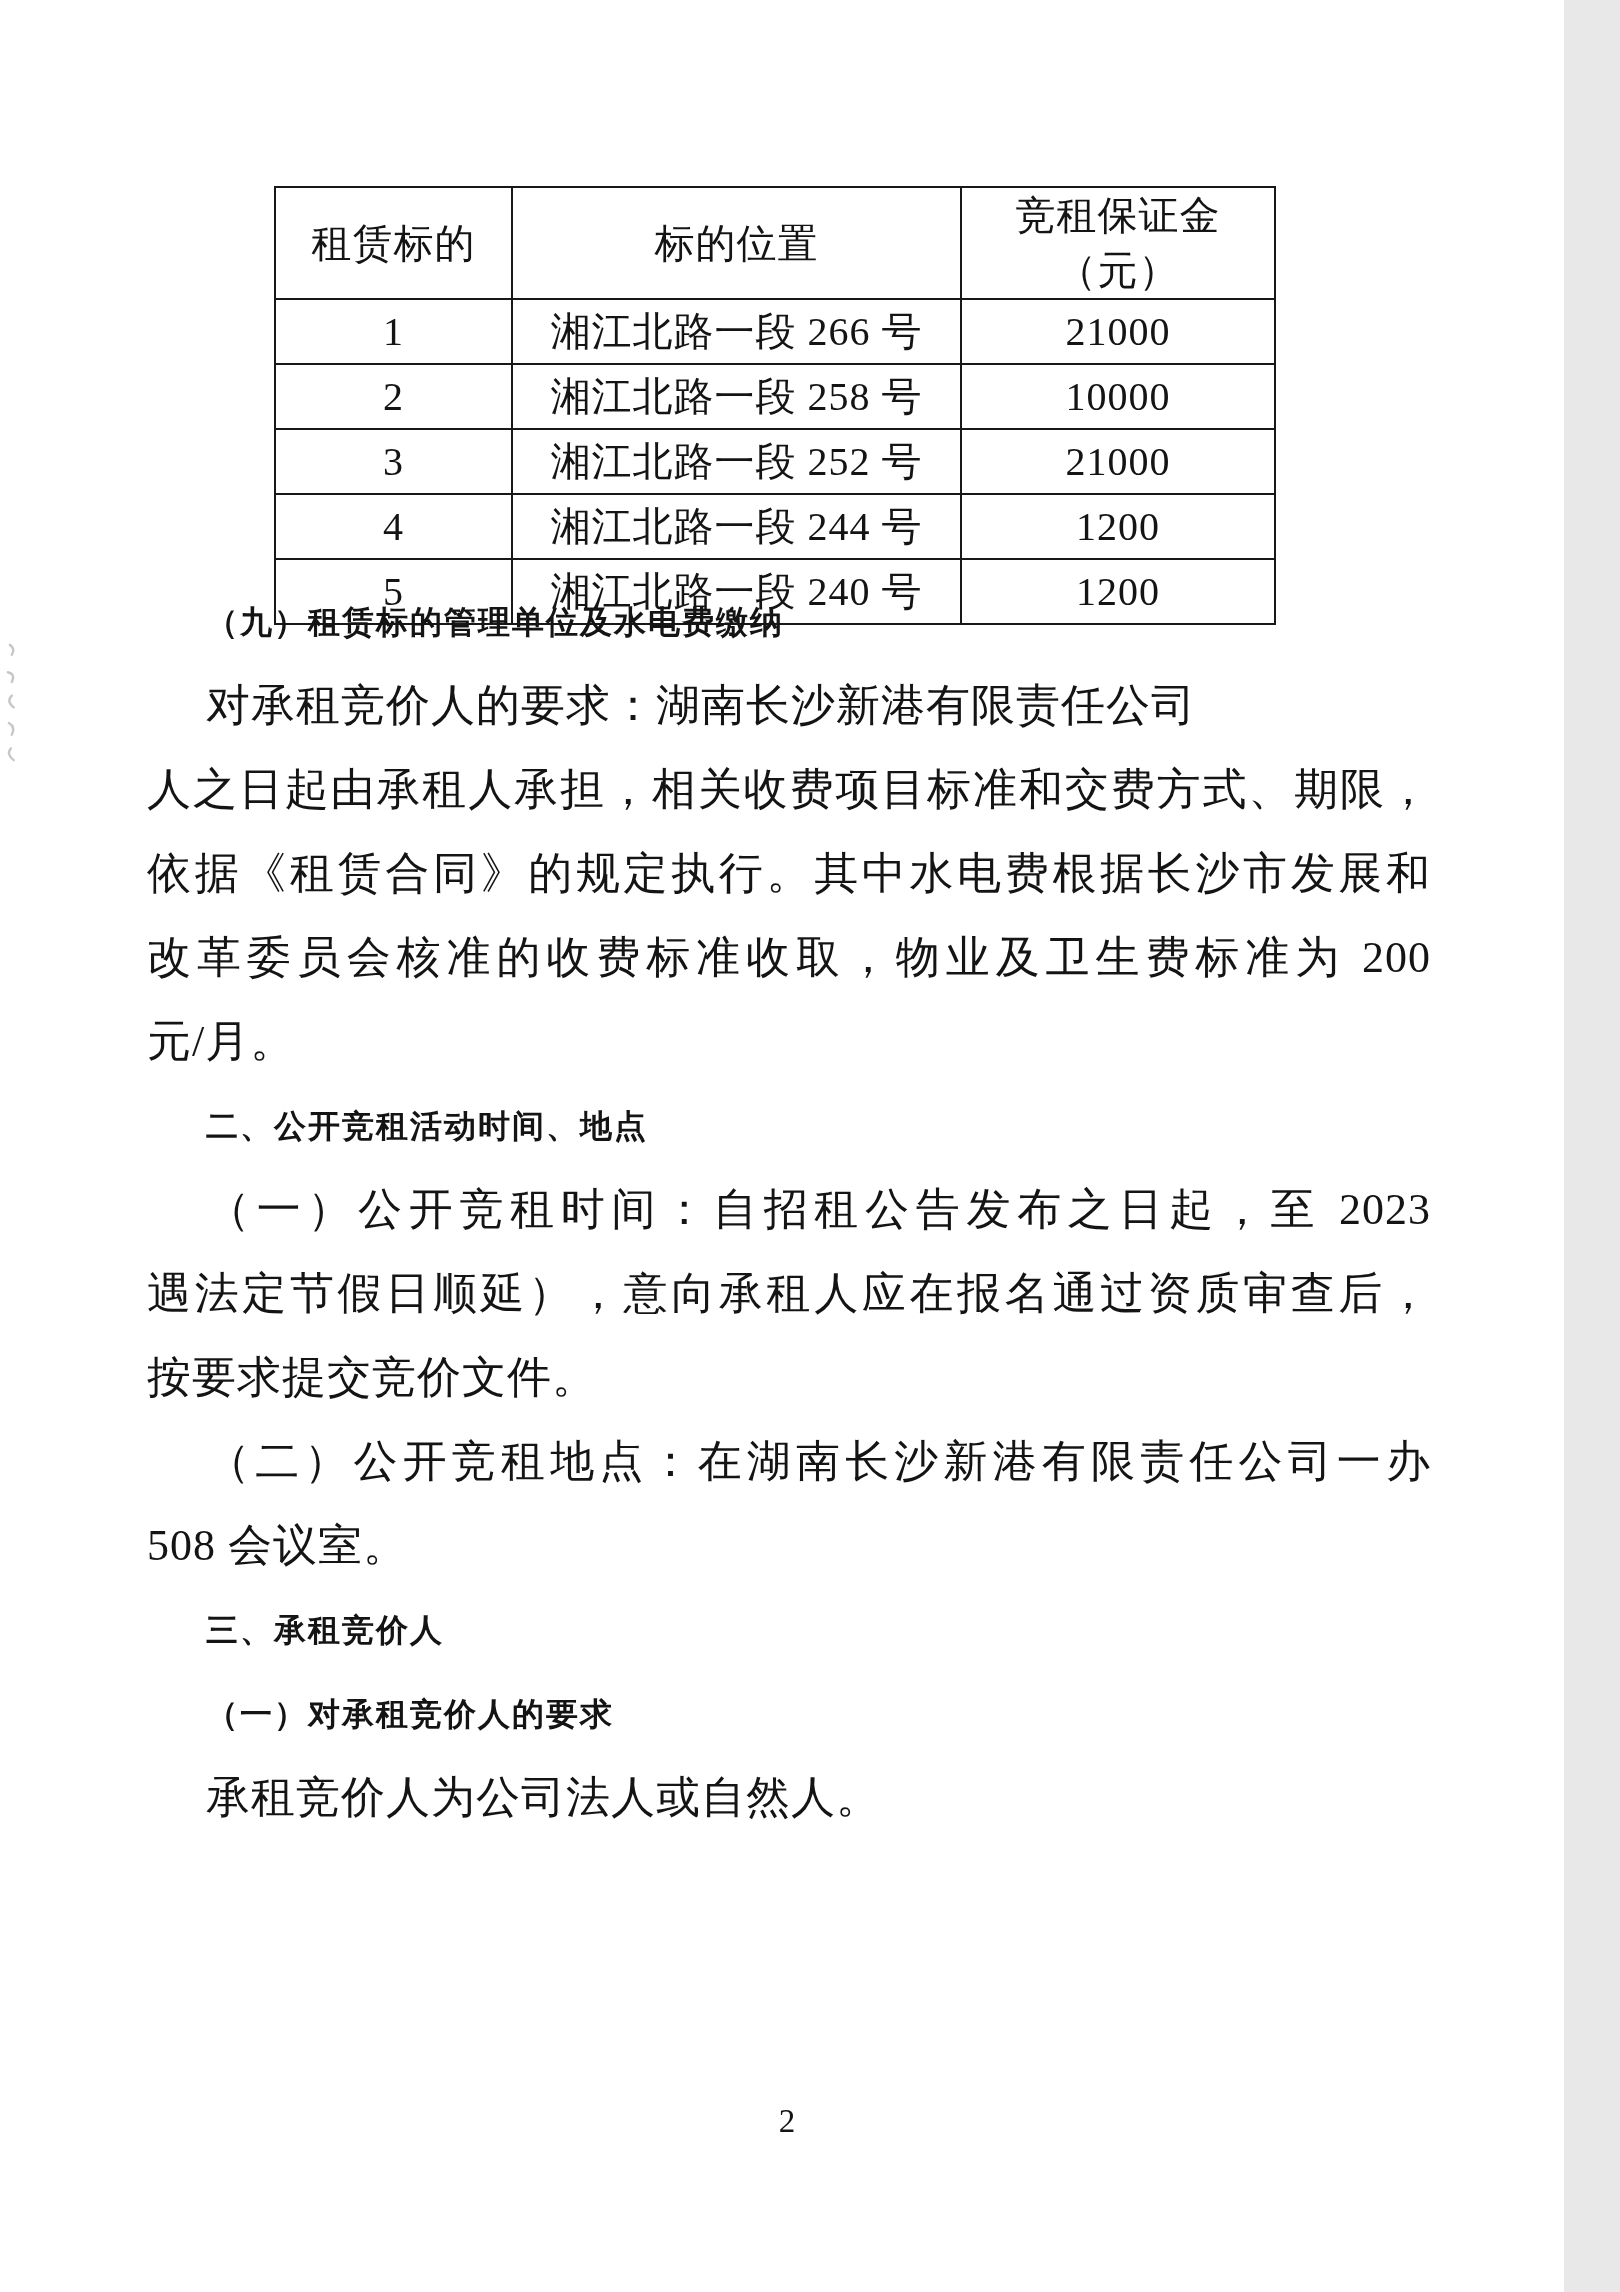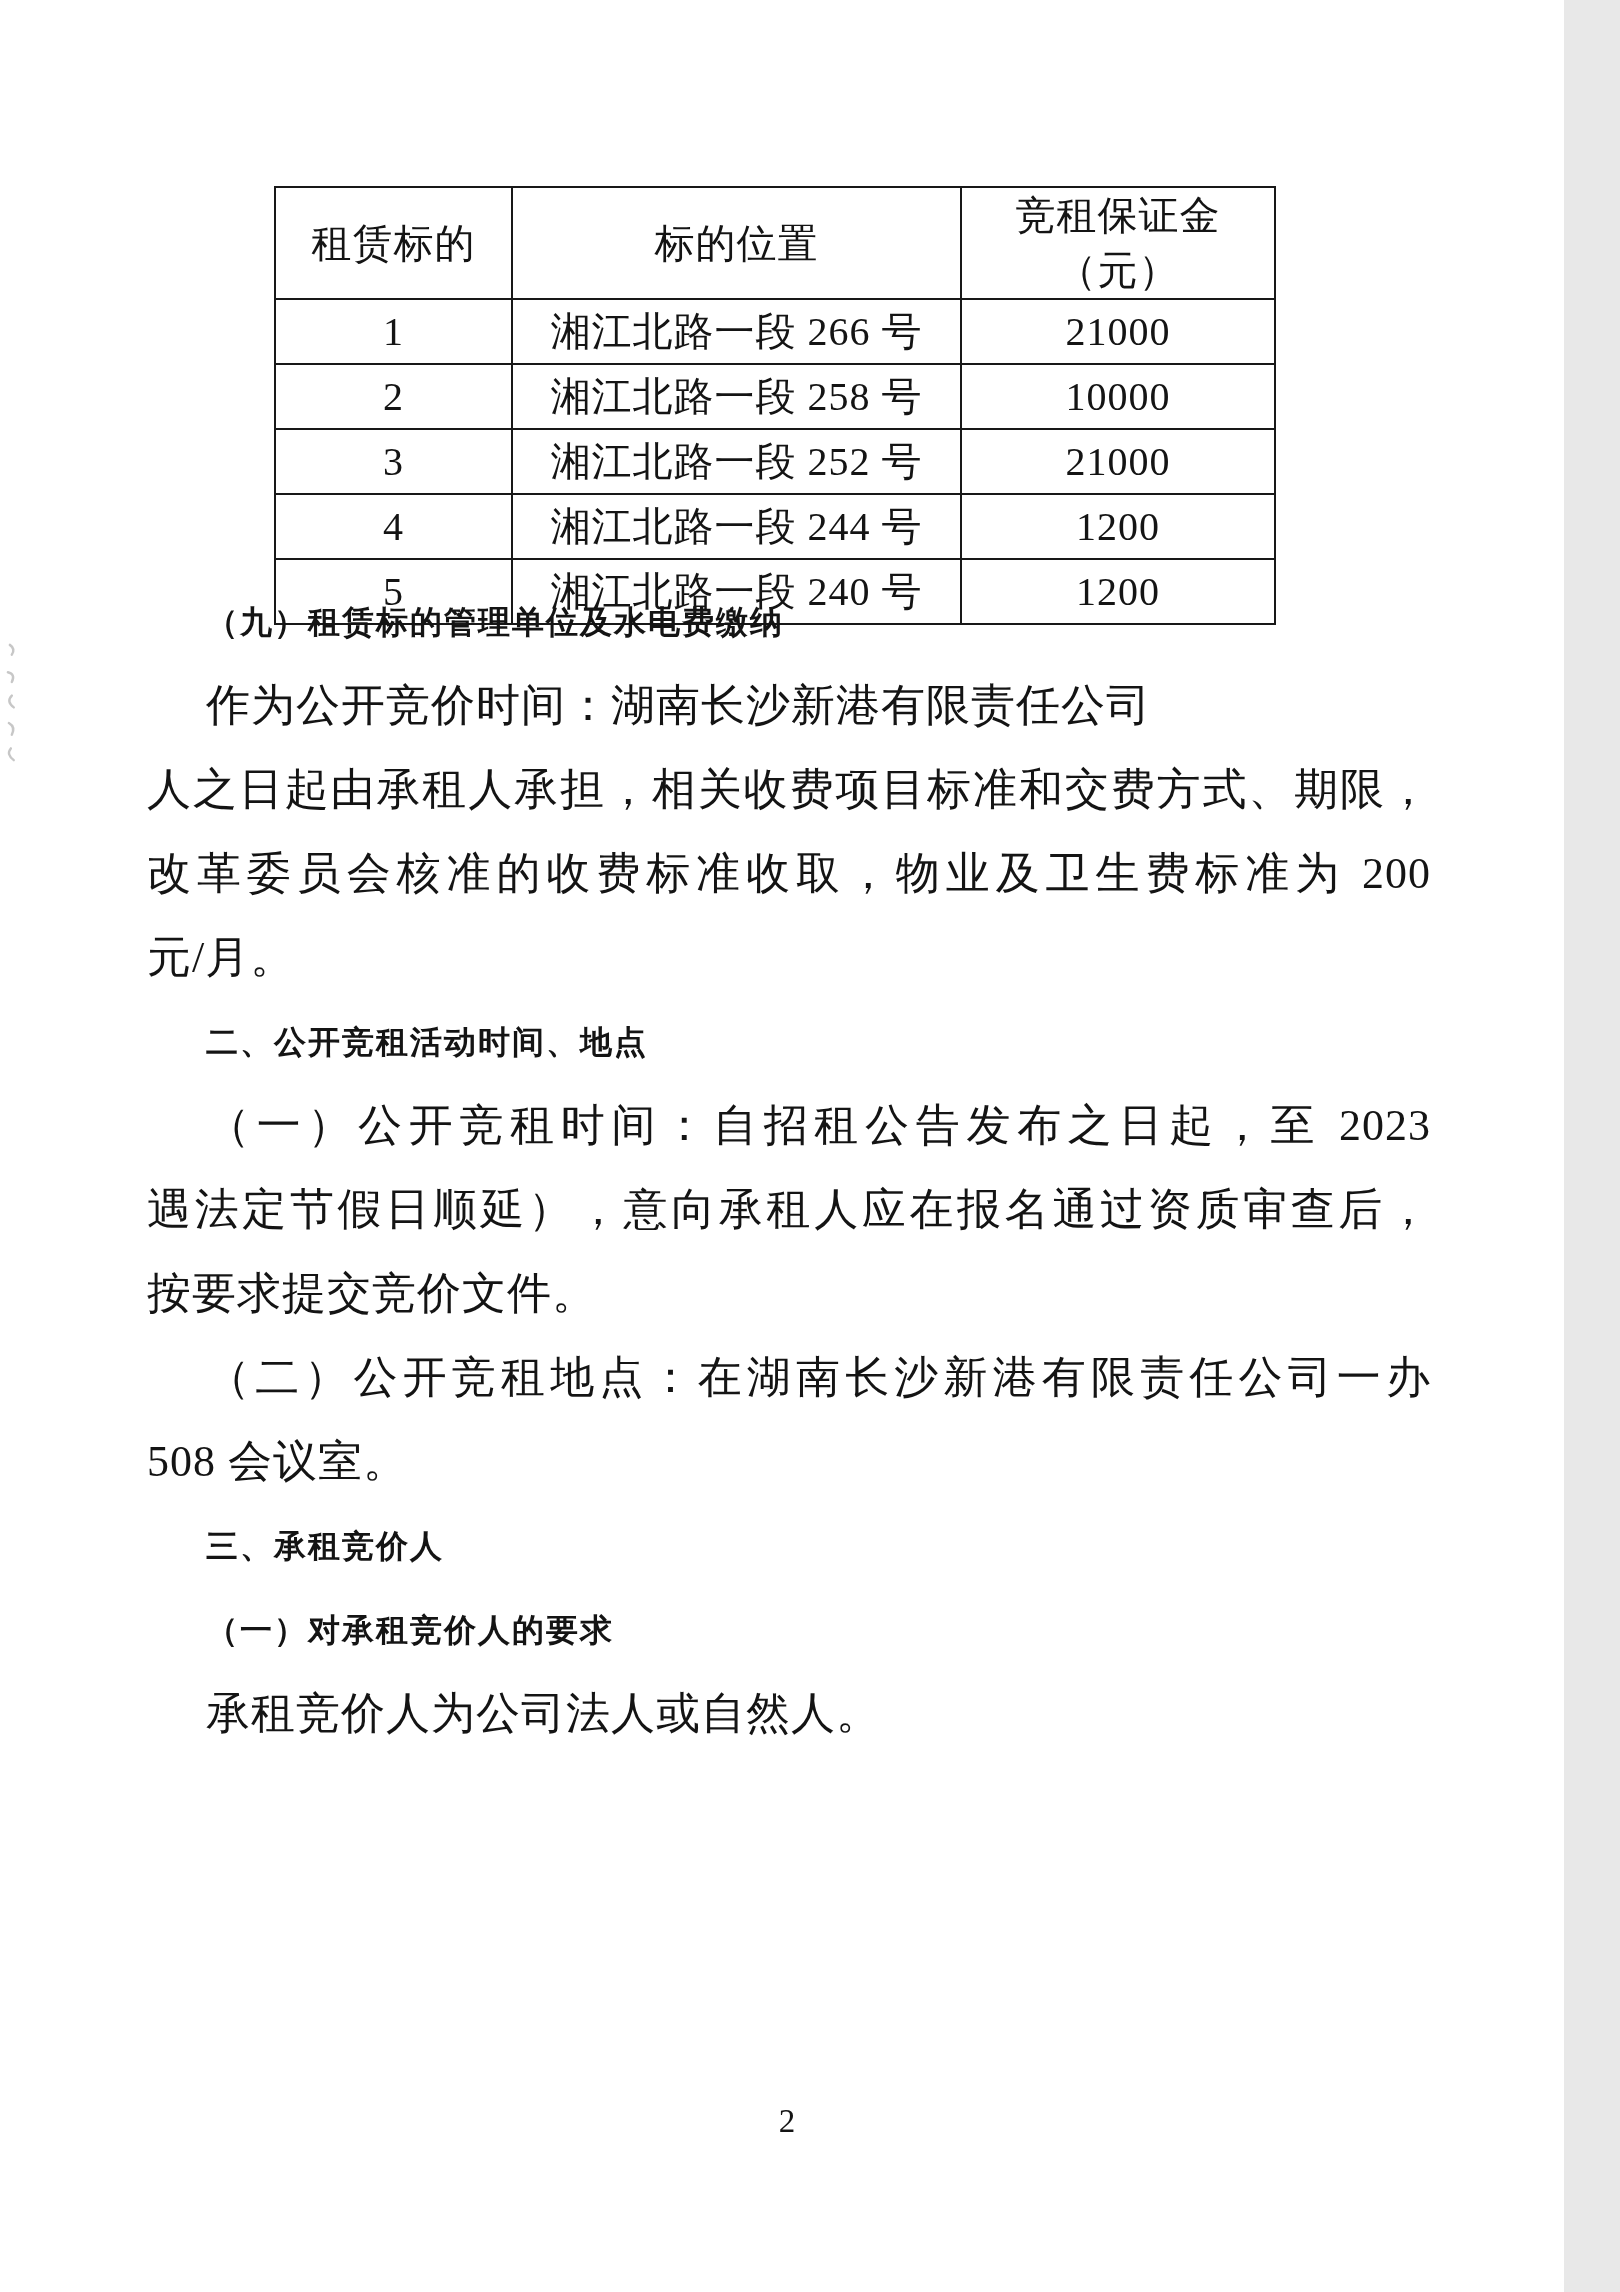--- a/index.html
+++ b/index.html
@@ -91,22 +91,23 @@
       <tr>
         <td>5</td>
         <td>湘江北路一段 240 号</td>
         <td>1200</td>
       </tr>
     </tbody>
   </table>
 
   <div class="text-block">
     <div class="ln h ind">（九）租赁标的管理单位及水电费缴纳</div>
-    <div class="ln ind">作为公开竞价时间：湖南长沙新港有限责任公司</div>
+    <div class="ln ind">对承租竞价人的要求：湖南长沙新港有限责任公司</div>
     <div class="ln fill">人之日起由承租人承担，相关收费项目标准和交费方式、期限，</div>
+    <div class="ln fill">依据《租赁合同》的规定执行。其中水电费根据长沙市发展和</div>
     <div class="ln fill">改革委员会核准的收费标准收取，物业及卫生费标准为 200</div>
     <div class="ln">元/月。</div>
     <div class="ln h ind">二、公开竞租活动时间、地点</div>
     <div class="ln ind fill">（一）公开竞租时间：自招租公告发布之日起，至 2023</div>
     <div class="ln fill">遇法定节假日顺延），意向承租人应在报名通过资质审查后，</div>
     <div class="ln">按要求提交竞价文件。</div>
     <div class="ln ind fill">（二）公开竞租地点：在湖南长沙新港有限责任公司一办</div>
     <div class="ln">508 会议室。</div>
     <div class="ln h ind">三、承租竞价人</div>
     <div class="ln h ind">（一）对承租竞价人的要求</div>

